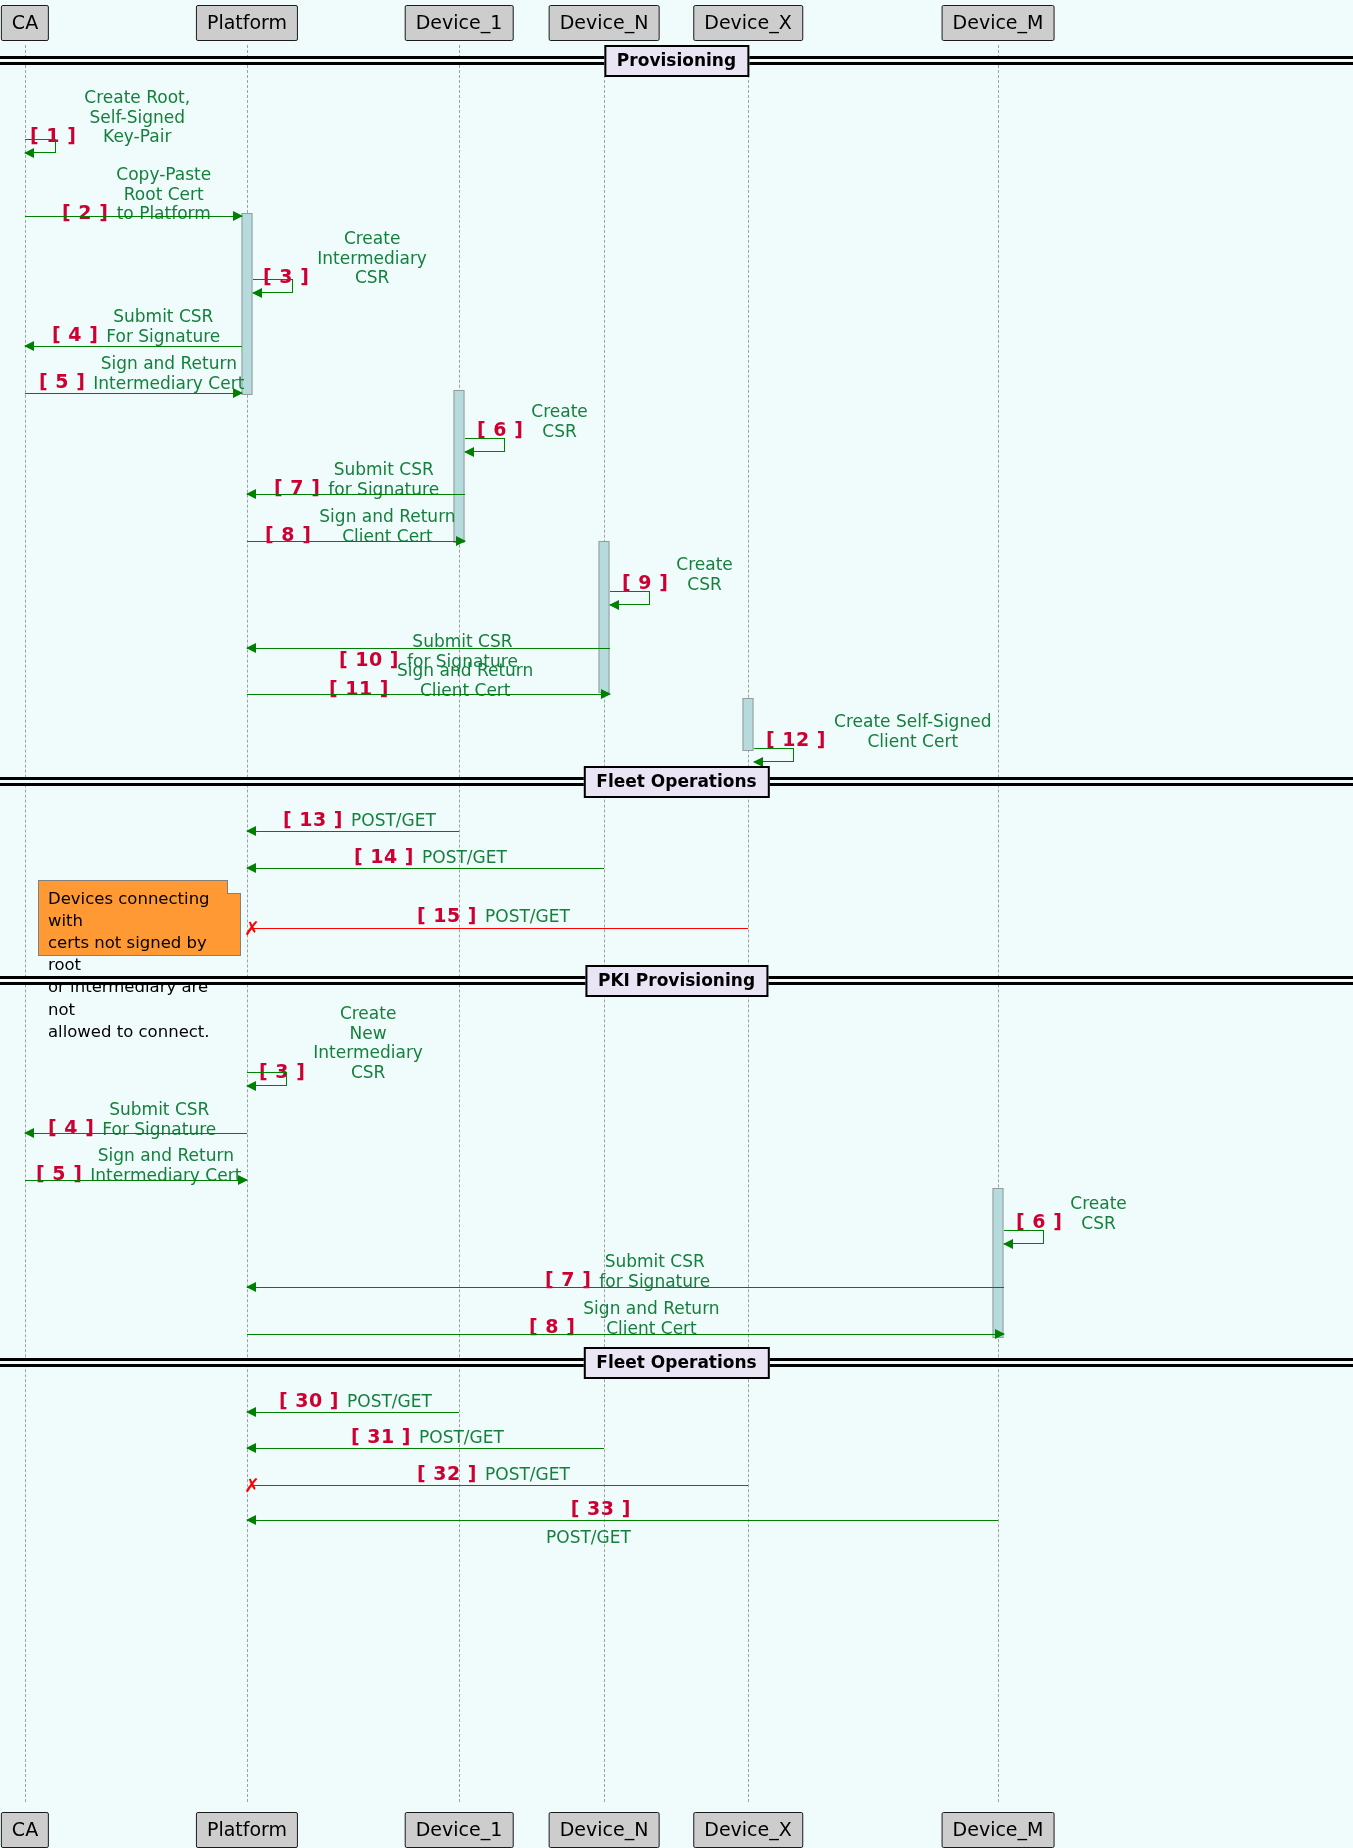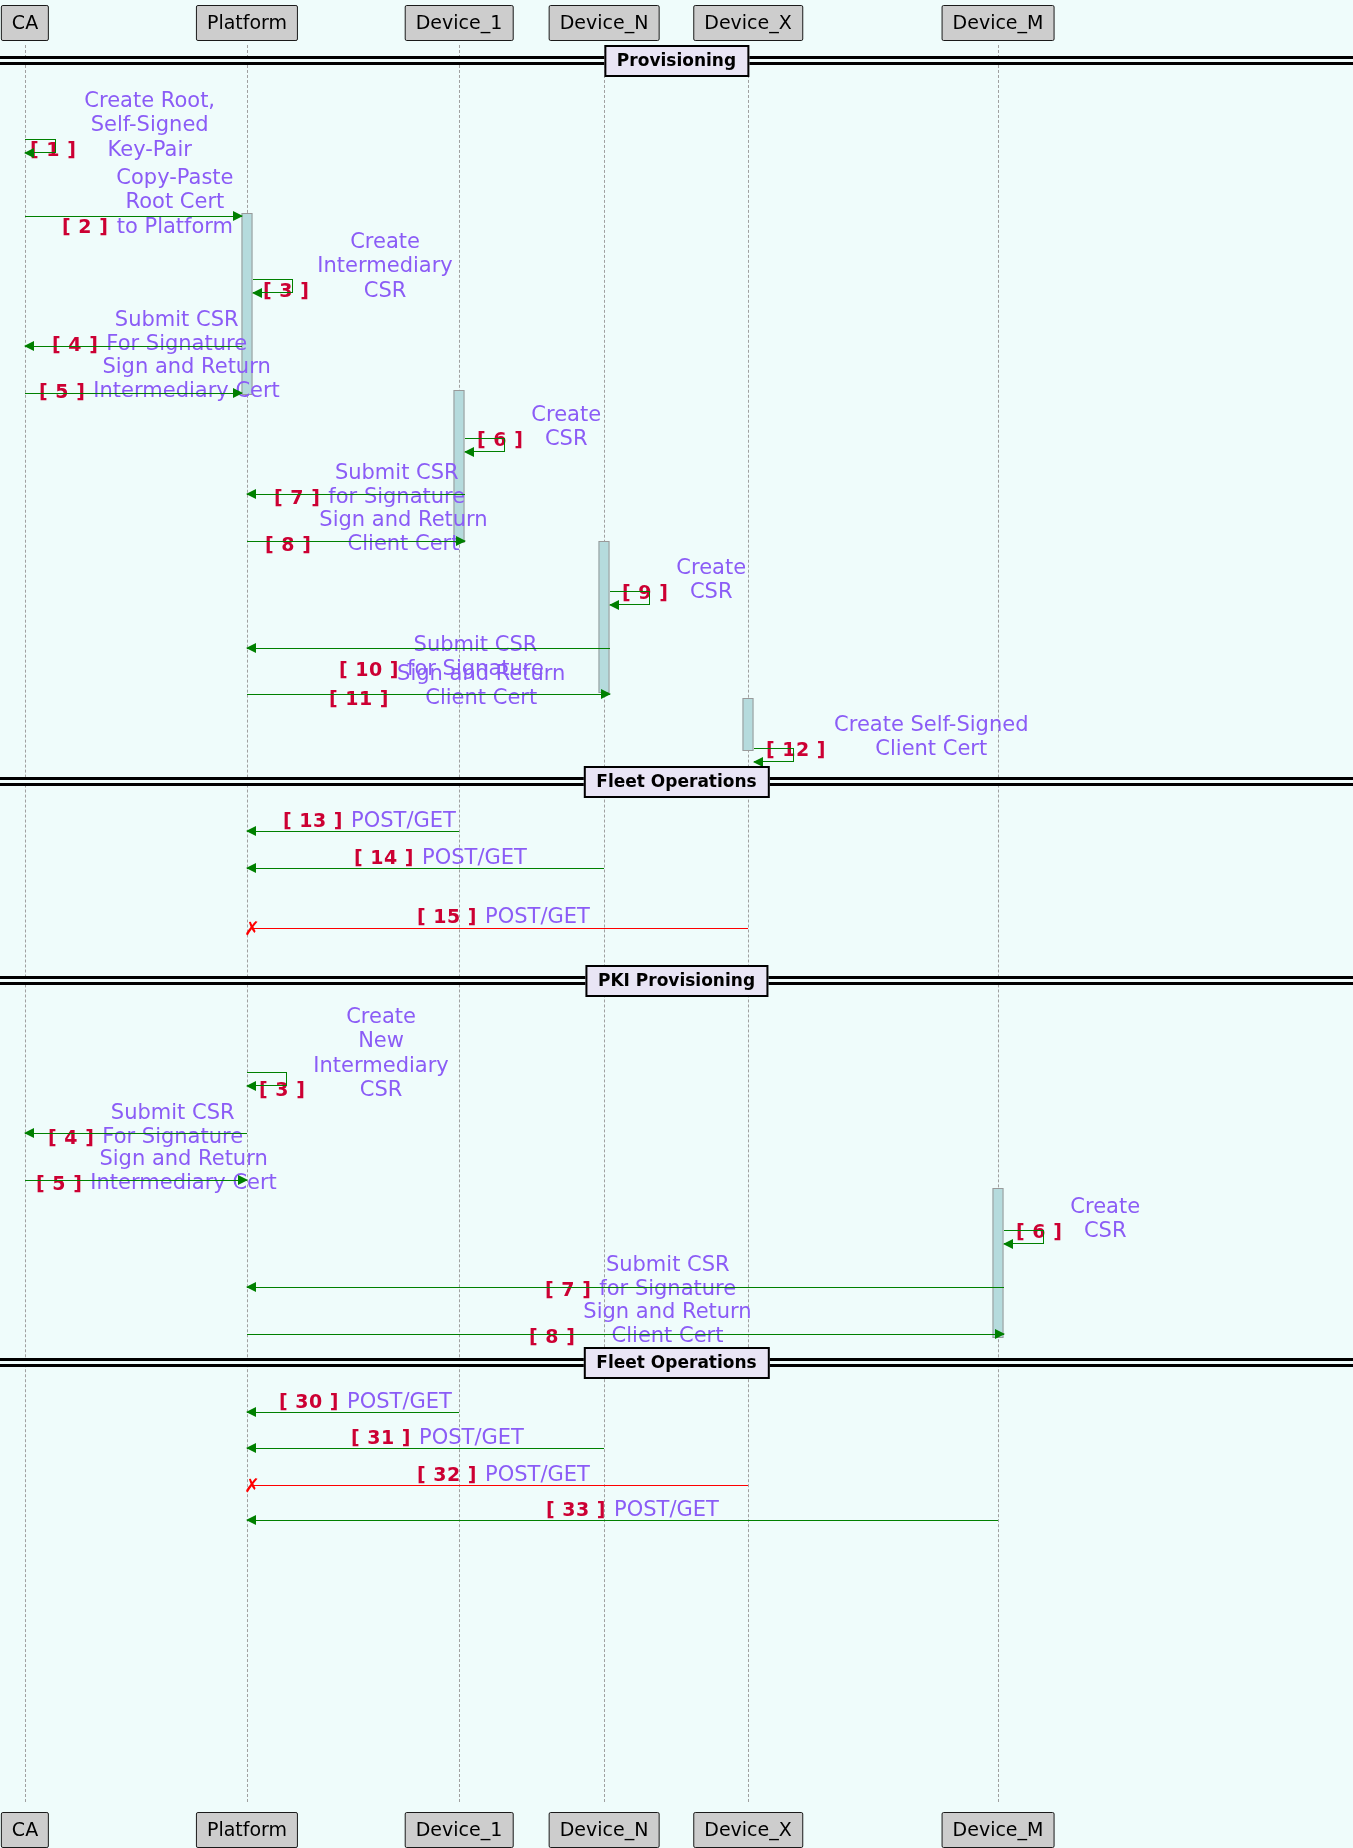--- a/index.html
+++ b/index.html
@@ -100,22 +100,22 @@
   }
   .mlabel .num{
     color:#cc0033;
     font-weight:bold;
     font-size:19px;
     letter-spacing:.5px;
     flex:0 0 auto;
     padding-bottom:1px;
   }
   .mlabel .txt{
-    color:#8b5cf6;
-    font-size:21px;
+    color:#15803d;
+    font-size:17px;
     flex:0 0 auto;
   }
   .mlabel .txt.c{text-align:center;}
   .mlabel .txt.l{text-align:left;}
 
   
   .divider{position:absolute;left:0;width:100%;height:9px;}
   .divider .bar{
     position:absolute;left:0;width:100%;top:0;height:9px;
     border-top:3px solid #000;
@@ -367,20 +367,24 @@
 
   <div class="mlabel" style="left:354px;top:845px;">
     <span class="num">[ 14 ]</span>
     <span class="txt l">POST/GET</span>
   </div>
   <div class="msg to-left" style="left:247px;top:868px;width:357px;">
     <div class="line"></div>
     <div class="head"></div>
   </div>
 
+  <div class="note" style="left:38px;top:880px;width:203px;height:76px;">Devices connecting with
+certs not signed by root
+or intermediary are not
+allowed to connect.<div class="fold"></div></div>
 
   <div class="mlabel" style="left:417px;top:904px;">
     <span class="num">[ 15 ]</span>
     <span class="txt l">POST/GET</span>
   </div>
   <div class="msg blocked" style="left:252px;top:928px;width:496px;">
     <div class="line"></div>
   </div>
   <div class="xmark" style="left:252px;top:928px;">✗</div>
 
@@ -492,21 +496,21 @@
 
   <div class="mlabel" style="left:417px;top:1462px;">
     <span class="num">[ 32 ]</span>
     <span class="txt l">POST/GET</span>
   </div>
   <div class="msg blocked" style="left:252px;top:1485px;width:496px;">
     <div class="line"></div>
   </div>
   <div class="xmark" style="left:252px;top:1485px;">✗</div>
 
-  <div class="mlabel" style="left:546px;top:1497px;">
+  <div class="mlabel" style="left:546px;top:1497px;flex-direction:column;">
     <span class="num">[ 33 ]</span>
     <span class="txt l">POST/GET</span>
   </div>
   <div class="msg to-left" style="left:247px;top:1520px;width:751px;">
     <div class="line"></div>
     <div class="head"></div>
   </div>
 
 </div>
 

